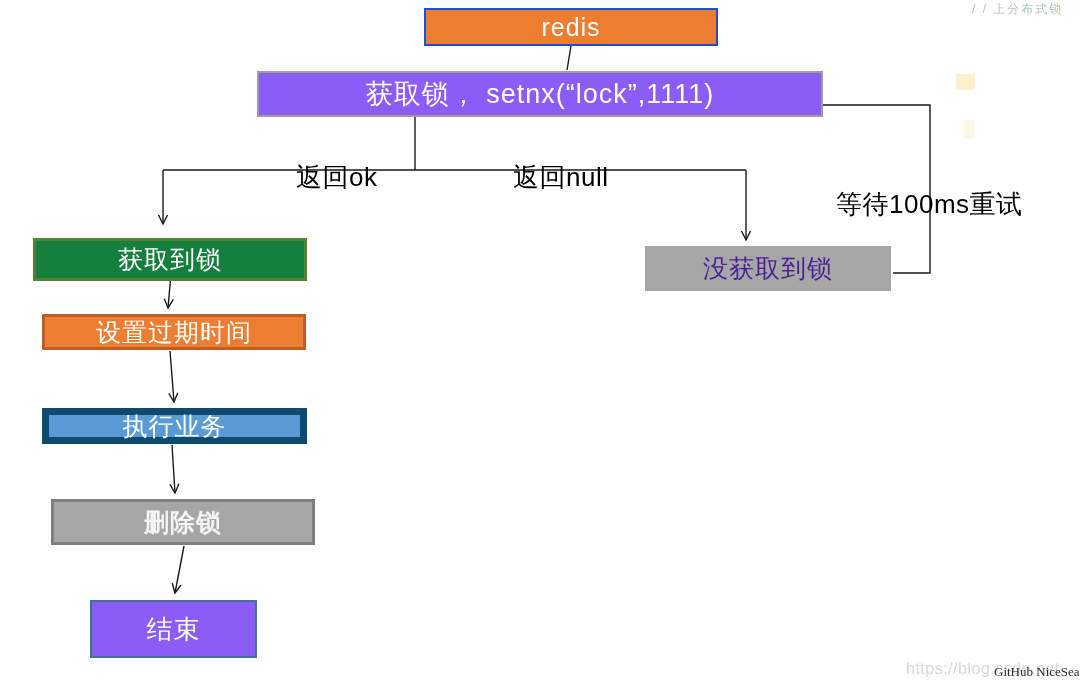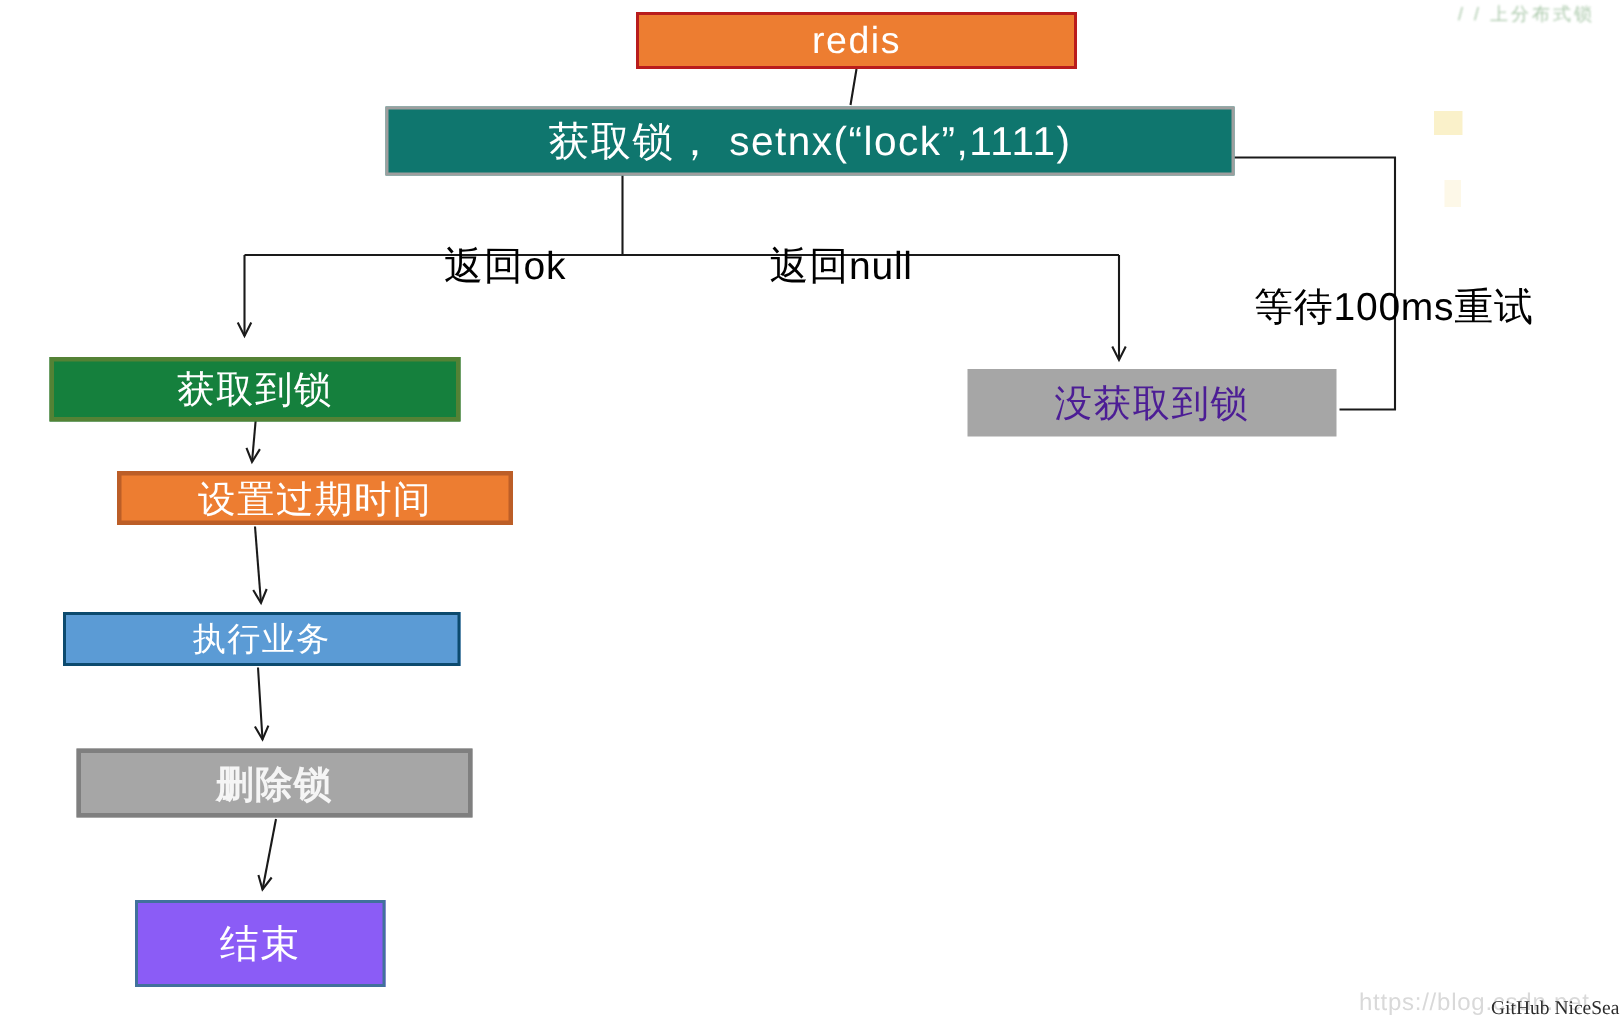--- a/index.html
+++ b/index.html
@@ -13,37 +13,37 @@
   .connectors{position:absolute;left:0;top:0;z-index:1;}
   .connectors path{fill:none;stroke:#1a1a1a;stroke-width:1.4;}
   .node{
     position:absolute;z-index:2;
     display:flex;align-items:center;justify-content:center;
     color:#ffffff;box-sizing:border-box;
     letter-spacing:1px;
   }
   .node-redis{
     left:424px;top:8px;width:294px;height:38px;
-    background:#ED7D31;border:2px solid #b91c1c;font-size:25px;
+    background:#ED7D31;border:2px solid #1d4ed8;font-size:25px;
   }
   .node-acquire{
     left:257px;top:71px;width:566px;height:46px;
-    background:#0f766e;border:2px solid #9e9e9e;font-size:27px;
+    background:#8b5cf6;border:2px solid #9e9e9e;font-size:27px;
   }
   .node-got-lock{
     left:33px;top:238px;width:274px;height:43px;
     background:#15803d;border:3px solid #548235;font-size:25px;justify-content:center;
   }
   .node-set-expire{
     left:42px;top:314px;width:264px;height:36px;
-    background:#ED7D31;border:3px solid #BC5E27;font-size:25px;margin-left:36px;
+    background:#ED7D31;border:3px solid #BC5E27;font-size:25px;
   }
   .node-exec{
     left:42px;top:408px;width:265px;height:36px;
-    background:#5B9BD5;border:2px solid #0c4a6e;font-size:22px;
+    background:#5B9BD5;border:7px solid #0c4a6e;font-size:25px;
   }
   .node-del-lock{
     left:51px;top:499px;width:264px;height:46px;
     background:#A6A6A6;border:3px solid #7F7F7F;font-size:25px;color:#f5f5f5;font-weight:bold;
   }
   .node-end{
     left:90px;top:600px;width:167px;height:58px;
     background:#8b5cf6;border:2px solid #41719C;font-size:26px;
   }
   .node-no-lock{

